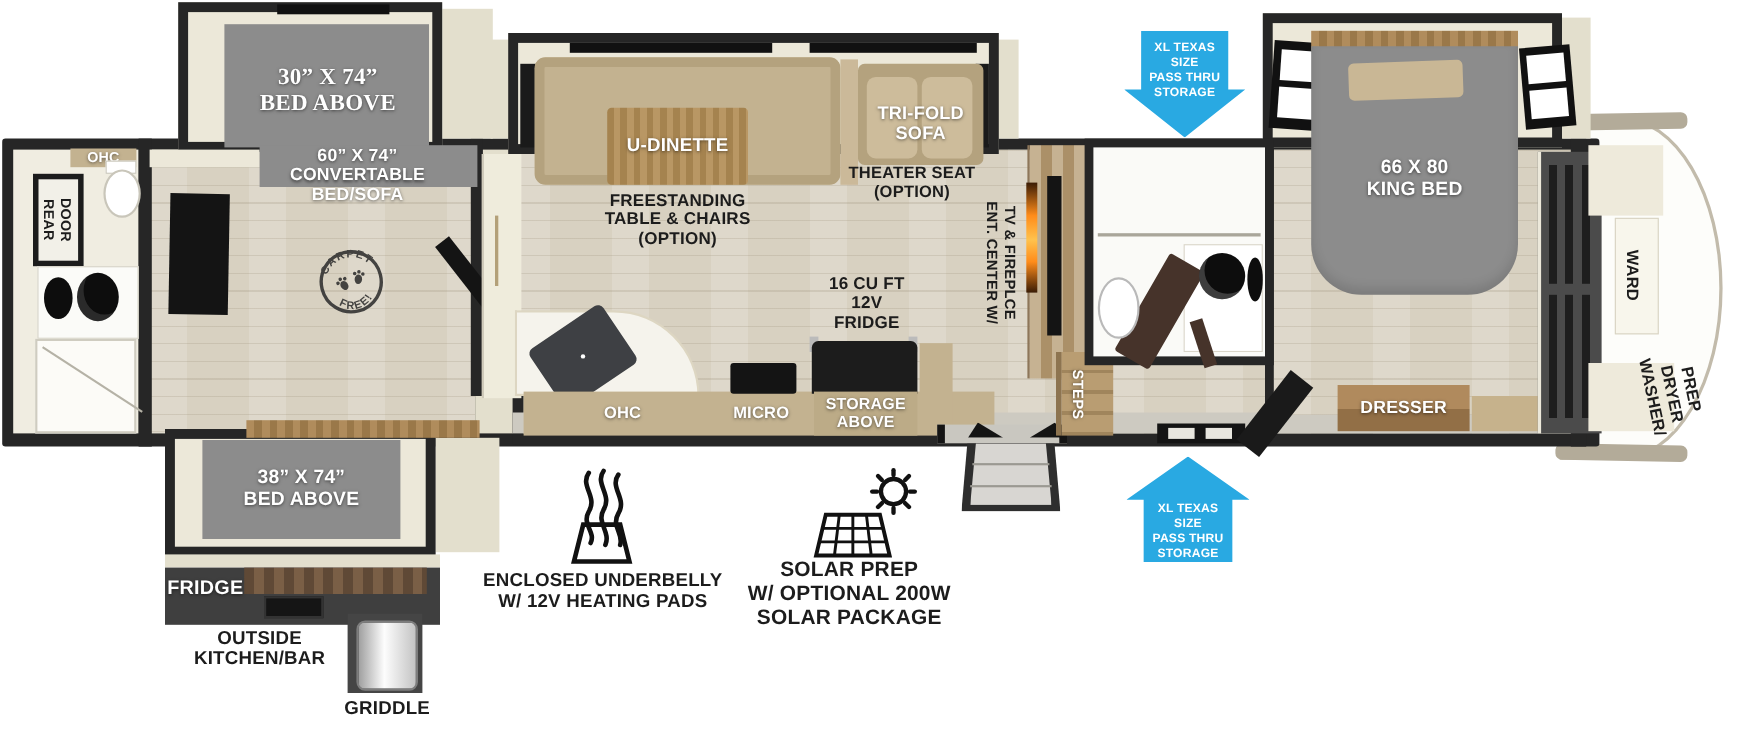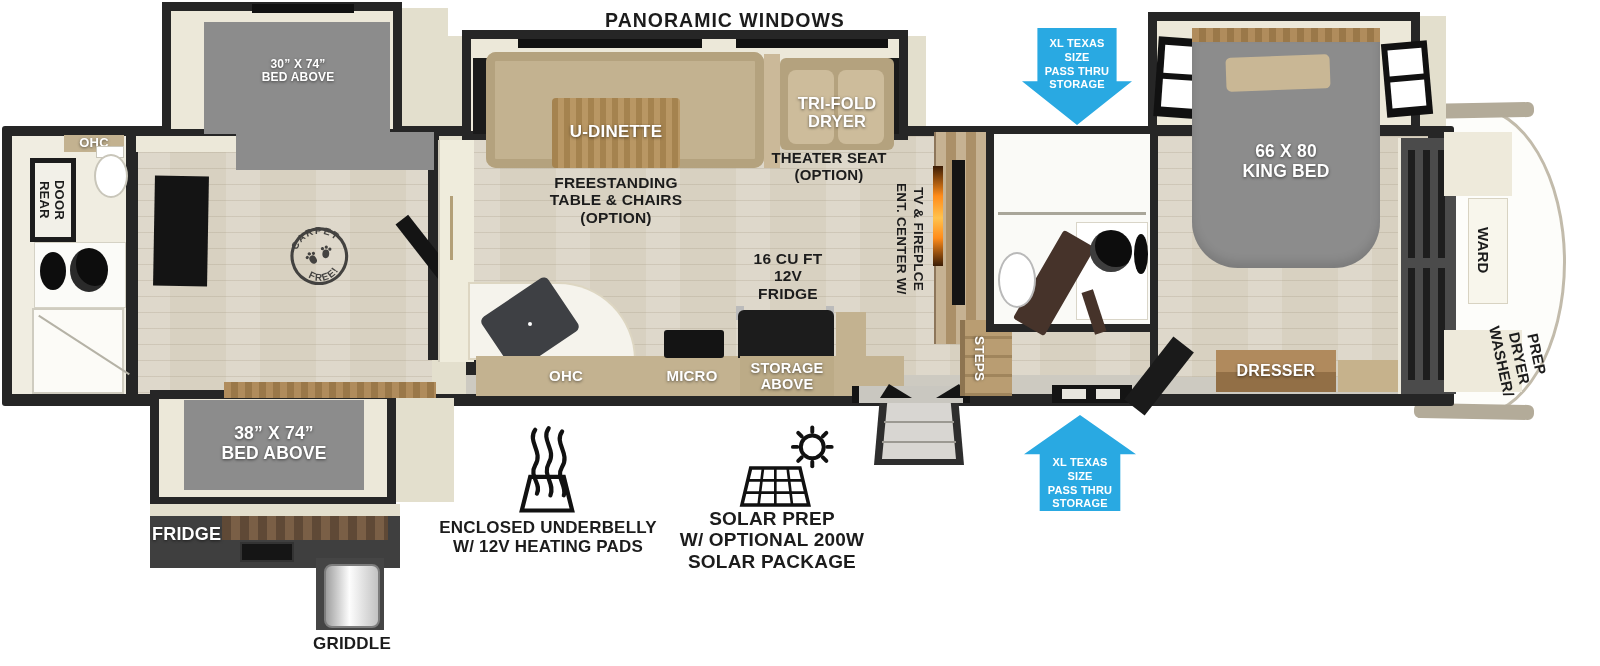--- a/index.html
+++ b/index.html
@@ -45,21 +45,21 @@
   <div class="a blk" style="left:466px;top:330px;width:10px;height:74px;"></div>
   <div class="a blk" style="left:1428px;top:126px;width:14px;height:280px;"></div>
 
   <div class="a" style="left:466px;top:375px;width:684px;height:19px;background:#cdcac1;"></div>
   <div class="a" style="left:1160px;top:377px;width:268px;height:17px;background:#cdcac1;"></div>
 
   <div class="a cream2" style="left:402px;top:8px;width:46px;height:118px;"></div>
   <div class="a" style="left:162px;top:2px;width:240px;height:136px;background:#ece8d9;border:9px solid #262626;box-sizing:border-box;"></div>
   <div class="a" style="left:252px;top:4px;width:102px;height:9px;background:#111;"></div>
   <div class="a gray" style="left:204px;top:22px;width:186px;height:112px;"></div>
-  <div class="lbl lw" style="left:210px;top:58px;width:176px;font-size:12px;">30” X 74”
+  <div class="lbl lw" style="left:210px;top:58px;width:176px;font-size:21px;font-family:Liberation Serif, serif;">30” X 74”
 BED ABOVE</div>
 
   <div class="a cream2" style="left:446px;top:36px;width:22px;height:90px;"></div>
   <div class="a cream2" style="left:902px;top:36px;width:24px;height:90px;"></div>
   <div class="a" style="left:462px;top:30px;width:446px;height:110px;background:#ece8d9;border:9px solid #262626;box-sizing:border-box;"></div>
   <div class="a" style="left:518px;top:39px;width:184px;height:9px;background:#111;"></div>
   <div class="a" style="left:736px;top:39px;width:152px;height:9px;background:#111;"></div>
   <div class="a" style="left:473px;top:58px;width:18px;height:76px;background:#1a1a1a;"></div>
   <div class="a" style="left:887px;top:58px;width:12px;height:76px;background:#1a1a1a;"></div>
 
@@ -77,20 +77,22 @@
   <div class="a cream2" style="left:396px;top:398px;width:58px;height:104px;"></div>
   <div class="a" style="left:150px;top:390px;width:246px;height:116px;background:#ece8d9;border:9px solid #262626;box-sizing:border-box;"></div>
   <div class="a gray" style="left:184px;top:400px;width:180px;height:90px;"></div>
   <div class="lbl lw" style="left:186px;top:424px;width:176px;font-size:17.5px;">38” X 74”
 BED ABOVE</div>
   <div class="a cream2" style="left:150px;top:504px;width:250px;height:12px;"></div>
   <div class="a" style="left:150px;top:516px;width:250px;height:52px;background:#3f3f3f;"></div>
   <div class="a" style="left:222px;top:516px;width:166px;height:24px;background:repeating-linear-gradient(90deg,#5f4936 0 9px,#7a5f46 9px 18px);"></div>
   <div class="a" style="left:240px;top:542px;width:54px;height:20px;background:#151515;border:2px solid #333;box-sizing:border-box;"></div>
   <div class="lbl lw" style="left:152px;top:524px;width:72px;font-size:18px;text-align:left;">FRIDGE</div>
+  <div class="lbl" style="left:150px;top:570px;width:172px;font-size:17px;">OUTSIDE
+KITCHEN/BAR</div>
   <div class="a" style="left:316px;top:558px;width:68px;height:72px;background:#454545;"></div>
   <div class="a" style="left:324px;top:564px;width:52px;height:60px;border-radius:8px;border:2px solid #7d7d7d;
               background:linear-gradient(90deg,#9f9f9f,#fdfdfd 45%,#c3c3c3);"></div>
   <div class="lbl" style="left:298px;top:634px;width:108px;font-size:17px;">GRIDDLE</div>
 
   <div class="a tan" style="left:64px;top:135px;width:60px;height:17px;"></div>
   <div class="lbl lw" style="left:64px;top:136px;width:60px;font-size:13px;">OHC</div>
   <div class="a" style="left:96px;top:146px;width:26px;height:10px;background:#fff;border:1px solid #c9c6ba;"></div>
   <div class="a" style="left:94px;top:154px;width:30px;height:40px;background:#fff;border:2px solid #c9c6ba;border-radius:50%;"></div>
   <div class="a" style="left:30px;top:158px;width:46px;height:84px;background:#f2f0e8;border:5px solid #1c1c1c;box-sizing:border-box;"></div>
@@ -98,20 +100,23 @@
   <div class="a" style="left:34px;top:242px;width:90px;height:64px;background:#fbfbf8;border:1px solid #d5d2c5;"></div>
   <div class="a" style="left:40px;top:252px;width:26px;height:38px;background:#0d0d0d;border-radius:50%;"></div>
   <div class="a" style="left:70px;top:248px;width:38px;height:44px;background:#0d0d0d;border-radius:50%;
               box-shadow:inset 6px -6px 0 rgba(255,255,255,.12);"></div>
   <div class="a" style="left:32px;top:308px;width:92px;height:86px;background:#fcfbf7;border:2px solid #cfccc0;box-sizing:border-box;"></div>
   <div class="a" style="left:30px;top:344px;width:108px;height:2px;background:#b5b2a6;transform:rotate(33deg);"></div>
 
   <div class="a cream" style="left:136px;top:136px;width:100px;height:16px;"></div>
 
   <div class="a gray" style="left:236px;top:132px;width:198px;height:38px;"></div>
+  <div class="lbl lw" style="left:224px;top:133px;width:202px;font-size:16px;">60” X 74”
+CONVERTABLE
+BED/SOFA</div>
   <div class="a" style="left:154px;top:176px;width:54px;height:110px;background:#141414;transform:rotate(1deg);"></div>
   <div class="a" style="left:388px;top:240px;width:72px;height:16px;background:#141414;transform:rotate(52deg);"></div>
 
   <svg class="a" viewBox="0 0 100 100" style="left:288px;top:224px;width:62px;height:62px;transform:rotate(-14deg);opacity:.88;">
     <circle cx="50" cy="52" r="44" fill="none" stroke="#2f2f2f" stroke-width="5"></circle>
     <path id="cfTop" d="M12,54 A38,38 0 0 1 88,54" fill="none"></path>
     <path id="cfBot" d="M16,58 A34,34 0 0 0 84,58" fill="none"></path>
     <text font-size="16" font-weight="bold" fill="#2f2f2f" letter-spacing="2">
       <textPath href="#cfTop" startOffset="50%" text-anchor="middle">CARPET</textPath>
     </text>
@@ -140,21 +145,21 @@
   <div class="a" style="left:486px;top:52px;width:278px;height:116px;background:#c3b290;border-radius:10px;
               box-shadow:inset 0 0 0 9px #b4a27e;"></div>
   <div class="a" style="left:552px;top:98px;width:128px;height:70px;border-radius:4px;
               background:repeating-linear-gradient(90deg,#a5834f 0 6px,#b99764 6px 12px);"></div>
   <div class="lbl lw" style="left:540px;top:122px;width:152px;font-size:17px;">U-DINETTE</div>
   <div class="a" style="left:764px;top:54px;width:16px;height:114px;background:#cbb999;"></div>
   <div class="a" style="left:780px;top:58px;width:114px;height:92px;background:#b4a27e;border-radius:6px;"></div>
   <div class="a" style="left:788px;top:70px;width:46px;height:74px;background:#cdbc9b;border-radius:8px;"></div>
   <div class="a" style="left:838px;top:70px;width:46px;height:74px;background:#cdbc9b;border-radius:8px;"></div>
   <div class="lbl lw" style="left:780px;top:94px;width:114px;font-size:16.5px;">TRI-FOLD
-DRYER</div>
+SOFA</div>
   <div class="lbl" style="left:758px;top:150px;width:142px;font-size:15px;">THEATER SEAT
 (OPTION)</div>
   <div class="lbl" style="left:538px;top:174px;width:156px;font-size:15.5px;">FREESTANDING
 TABLE &amp; CHAIRS
 (OPTION)</div>
 
   <div class="a" style="left:934px;top:132px;width:60px;height:212px;border-left:2px solid #8d765a;
               background:repeating-linear-gradient(90deg,#c6b292 0 10px,#ab9068 10px 20px);"></div>
   <div class="a" style="left:952px;top:160px;width:13px;height:145px;background:#141414;"></div>
   <div class="a" style="left:933px;top:166px;width:10px;height:100px;
@@ -235,21 +240,20 @@
               clip-path:polygon(14% 0,86% 0,86% 55%,100% 55%,50% 100%,0 55%,14% 55%);"></div>
   <div class="lbl lw" style="left:1038px;top:37px;width:78px;font-size:11px;line-height:1.25;text-shadow:none;">XL TEXAS SIZE
 PASS THRU
 STORAGE</div>
   <div class="a arrow" style="left:1024px;top:415px;width:112px;height:96px;
               clip-path:polygon(50% 0,100% 41%,86% 41%,86% 100%,14% 100%,14% 41%,0 41%);"></div>
   <div class="lbl lw" style="left:1041px;top:456px;width:78px;font-size:11px;line-height:1.25;text-shadow:none;">XL TEXAS SIZE
 PASS THRU
 STORAGE</div>
 
-  <div class="lbl" style="left:565px;top:10px;width:320px;font-size:19.5px;letter-spacing:1px;">PANORAMIC WINDOWS</div>
 
   <svg class="a" viewBox="0 0 100 110" style="left:505px;top:424px;width:84px;height:94px;">
     <path d="M30,62 L70,62 L80,102 L20,102 Z" fill="none" stroke="#111" stroke-width="5" stroke-linejoin="miter"></path>
     <path d="M36,6 C26,20 46,32 36,48 C28,62 44,70 38,82" fill="none" stroke="#111" stroke-width="5" stroke-linecap="round"></path>
     <path d="M52,4 C42,18 62,30 52,46 C44,60 60,70 54,84" fill="none" stroke="#111" stroke-width="5" stroke-linecap="round"></path>
     <path d="M68,8 C58,22 78,34 68,50 C60,64 74,72 70,84" fill="none" stroke="#111" stroke-width="5" stroke-linecap="round"></path>
   </svg>
   <div class="lbl" style="left:428px;top:518px;width:240px;font-size:17px;">ENCLOSED UNDERBELLY
 W/ 12V HEATING PADS</div>
 

